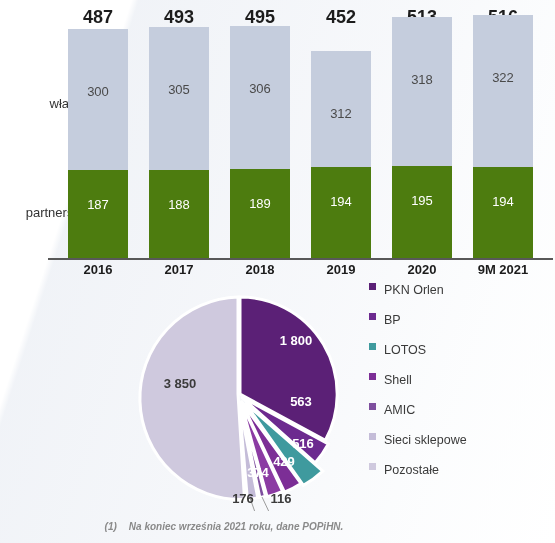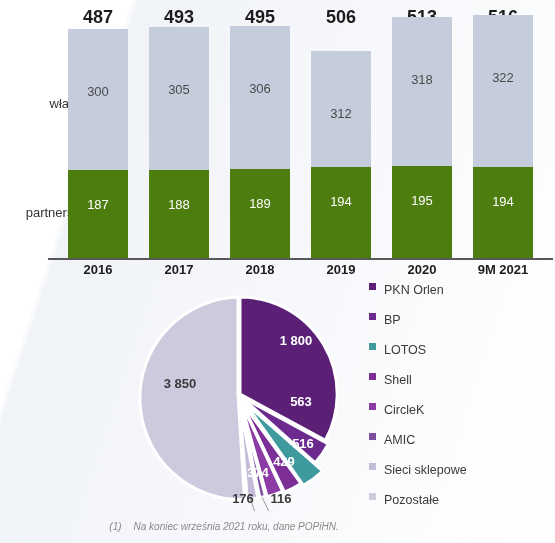--- a/index.html
+++ b/index.html
@@ -151,20 +151,21 @@
   #footnote {
     position: absolute;
     left: 0;
     top: 521px;
     width: 448px;
     text-align: center;
     font-size: 10px;
     font-style: italic;
     color: #8a8a8a;
     white-space: nowrap;
+    font-weight: bold;
   }
   #footnote .fn-marker { margin-right: 12px; }
 </style>
 </head>
 <body>
 
 <div id="page">
 
   <div id="watermark"></div>
 
@@ -208,21 +209,21 @@
           <span class="seg-val">306</span>
         </div>
         <div class="seg seg-bottom" style="height:89px">
           <span class="seg-val">189</span>
         </div>
       </div>
       <div class="x-label">2018</div>
     </div>
 
     <div class="bar-col" style="left:305px">
-      <div class="bar-total">506</div>
+      <div class="bar-total">452</div>
       <div class="bar-stack">
         <div class="seg seg-top" style="height:116px">
           <span class="seg-val">312</span>
         </div>
         <div class="seg seg-bottom" style="height:91px">
           <span class="seg-val">194</span>
         </div>
       </div>
       <div class="x-label">2019</div>
     </div>
@@ -303,24 +304,20 @@
     <div class="legend-item">
       <span class="legend-swatch" style="background:#3f9a9e"></span>
       <span class="legend-label">LOTOS</span>
     </div>
 
     <div class="legend-item">
       <span class="legend-swatch" style="background:#7c2e96"></span>
       <span class="legend-label">Shell</span>
     </div>
 
-    <div class="legend-item">
-      <span class="legend-swatch" style="background:#8b3ba3"></span>
-      <span class="legend-label">CircleK</span>
-    </div>
 
     <div class="legend-item">
       <span class="legend-swatch" style="background:#7e4e9e"></span>
       <span class="legend-label">AMIC</span>
     </div>
 
     <div class="legend-item">
       <span class="legend-swatch" style="background:#c4bcd8"></span>
       <span class="legend-label">Sieci sklepowe</span>
     </div>

